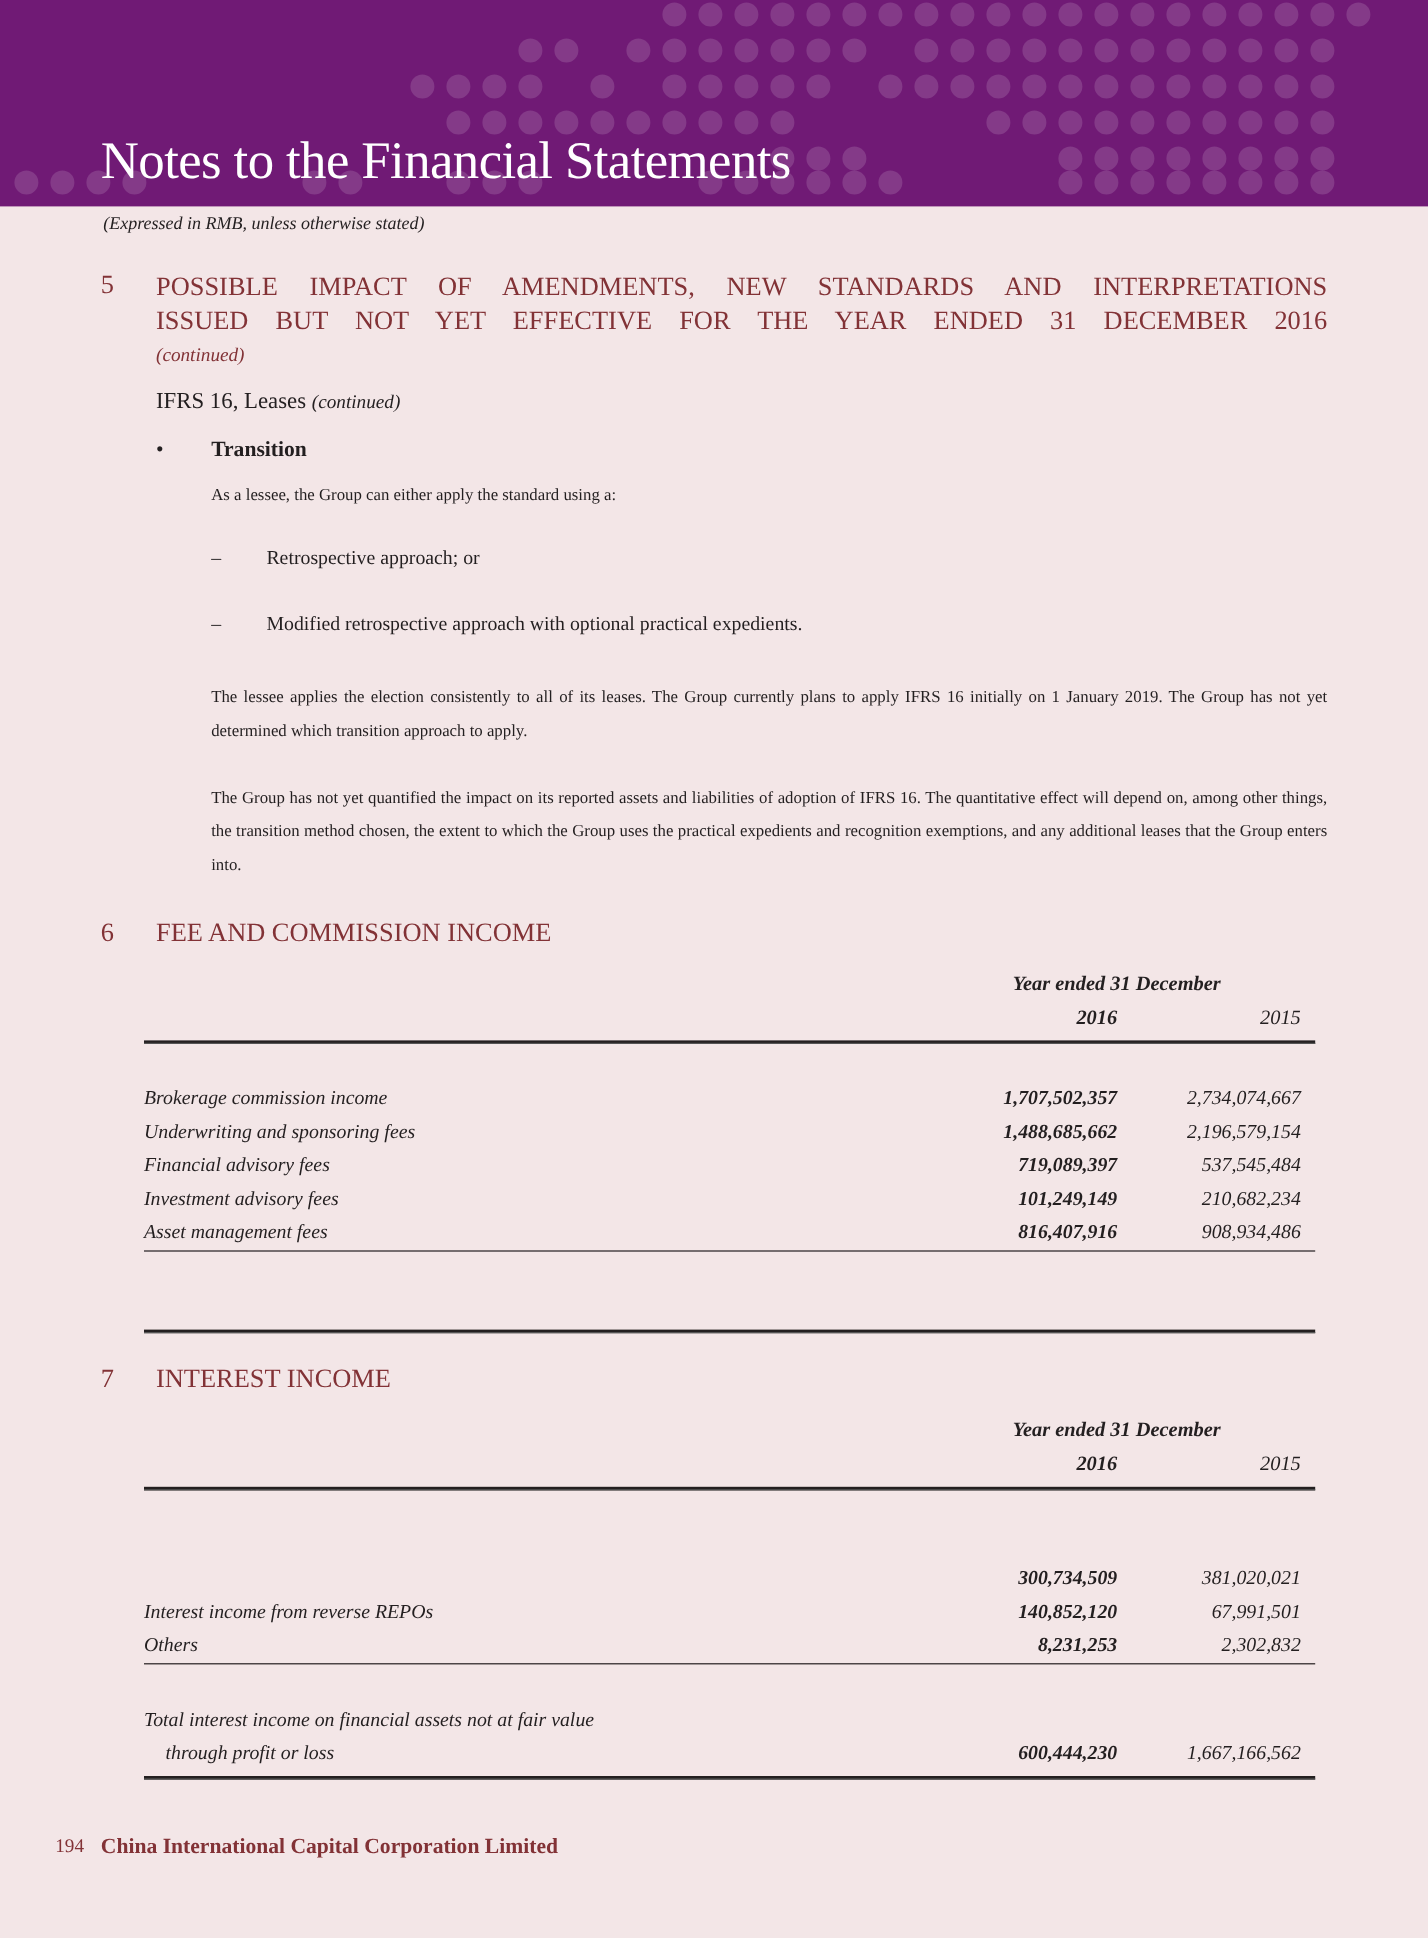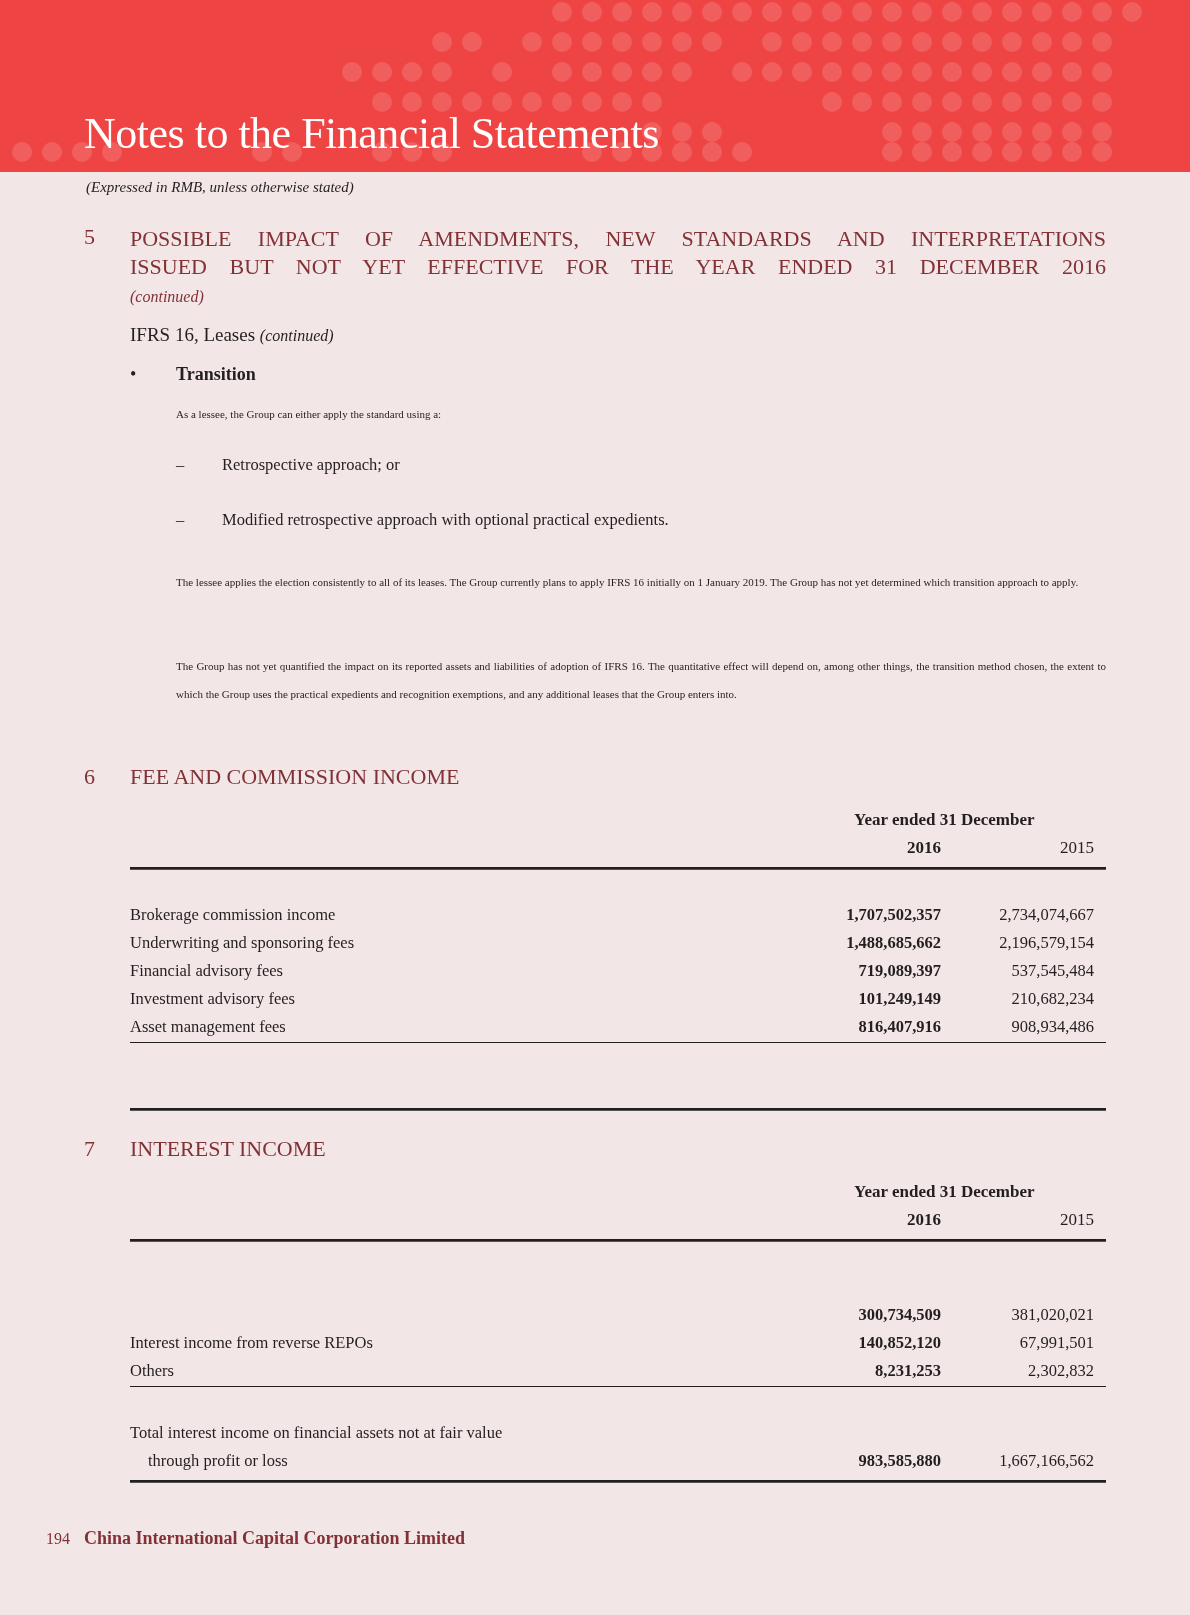--- a/index.html
+++ b/index.html
@@ -4,21 +4,21 @@
 <style>
   html, body { margin: 0; padding: 0; }
   body {
     width: 1190px; height: 1615px; position: relative; overflow: hidden;
     background: #f3e6e7;
     font-family: "Liberation Serif", "DejaVu Serif", serif;
     color: #231f20;
   }
   .banner {
     position: absolute; left: 0; top: 0; width: 1190px; height: 172px;
-    background: #ef4444; overflow: hidden; text-align: center;
+    background: #701a75; overflow: hidden; text-align: center;
   }
   .banner .dot {
     position: absolute; width: 20px; height: 20px; border-radius: 50%;
     background: rgba(255,255,255,0.14);
   }
   .page-title {
     position: absolute; left: 84px; top: 108px;
     font-size: 44px; color: #ffffff; letter-spacing: -0.5px; white-space: nowrap;
   }
   .subtitle {
@@ -31,25 +31,25 @@
   .section-title {
     position: absolute; left: 130px; font-size: 22px; color: #823236; text-transform: uppercase;
   }
   .s5-title { top: 224px; width: 976px; line-height: 30px; text-align: justify; text-align-last: justify; }
   .s5-title-l2 { top: 254px; width: 976px; text-align: justify; text-align-last: justify; word-spacing: 4px; }
   .continued { position: absolute; left: 130px; top: 288px; font-size: 16px; font-style: italic; color: #823236; }
   .sub-heading { position: absolute; left: 130px; top: 324px; font-size: 19px; }
   .sub-heading .cont { font-style: italic; font-size: 16px; }
   .bullet { position: absolute; left: 130px; top: 364px; font-size: 18px; }
   .bullet-label { position: absolute; left: 176px; top: 364px; font-size: 18px; font-weight: bold; }
-  .para { position: absolute; left: 176px; width: 930px; font-size: 11px; line-height: 28px; text-align: justify; }
+  .para { position: absolute; left: 176px; width: 930px; font-size: 14px; line-height: 28px; text-align: justify; }
   .dash { position: absolute; left: 176px; font-size: 16.5px; }
   .dash-text { position: absolute; left: 222px; font-size: 16.5px; }
 
-  .tbl { position: absolute; left: 130px; width: 976px; }
+  .tbl { position: absolute; left: 120px; width: 976px; font-style: italic; }
   .tbl .hdr-year { position: absolute; left: 724px; font-size: 17px; font-weight: bold; white-space: nowrap; }
   .tbl .hdr-2016 { position: absolute; right: 165px; font-size: 17px; font-weight: bold; }
   .tbl .hdr-2015 { position: absolute; right: 12px; font-size: 17px; }
   .rule-double { position: absolute; left: 0; width: 976px; height: 2px; background: #231f20; border-bottom: 1px solid #555; }
   .rule { position: absolute; left: 0; width: 976px; height: 1px; background: #231f20; }
   .row { position: absolute; left: 0; width: 976px; height: 28px; font-size: 16.5px; }
   .row .lbl { position: absolute; left: 0; white-space: nowrap; }
   .row .v16 { position: absolute; right: 165px; font-weight: bold; }
   .row .v15 { position: absolute; right: 12px; }
 
@@ -258,20 +258,20 @@
     <span class="lbl">Others</span>
     <span class="v16">8,231,253</span>
     <span class="v15">2,302,832</span>
   </div>
   <div class="rule" style="top:204px"></div>
   <div class="row" style="top:241px">
     <span class="lbl">Total interest income on financial assets not at fair value</span>
   </div>
   <div class="row" style="top:269px">
     <span class="lbl" style="left:18px">through profit or loss</span>
-    <span class="v16">983,585,880</span>
+    <span class="v16">600,444,230</span>
     <span class="v15">1,667,166,562</span>
   </div>
   <div class="rule-double" style="top:298px"></div>
 </div>
 
 <div class="footer-num">194</div>
 <div class="footer-co">China International Capital Corporation Limited</div>
 
 </body></html>

